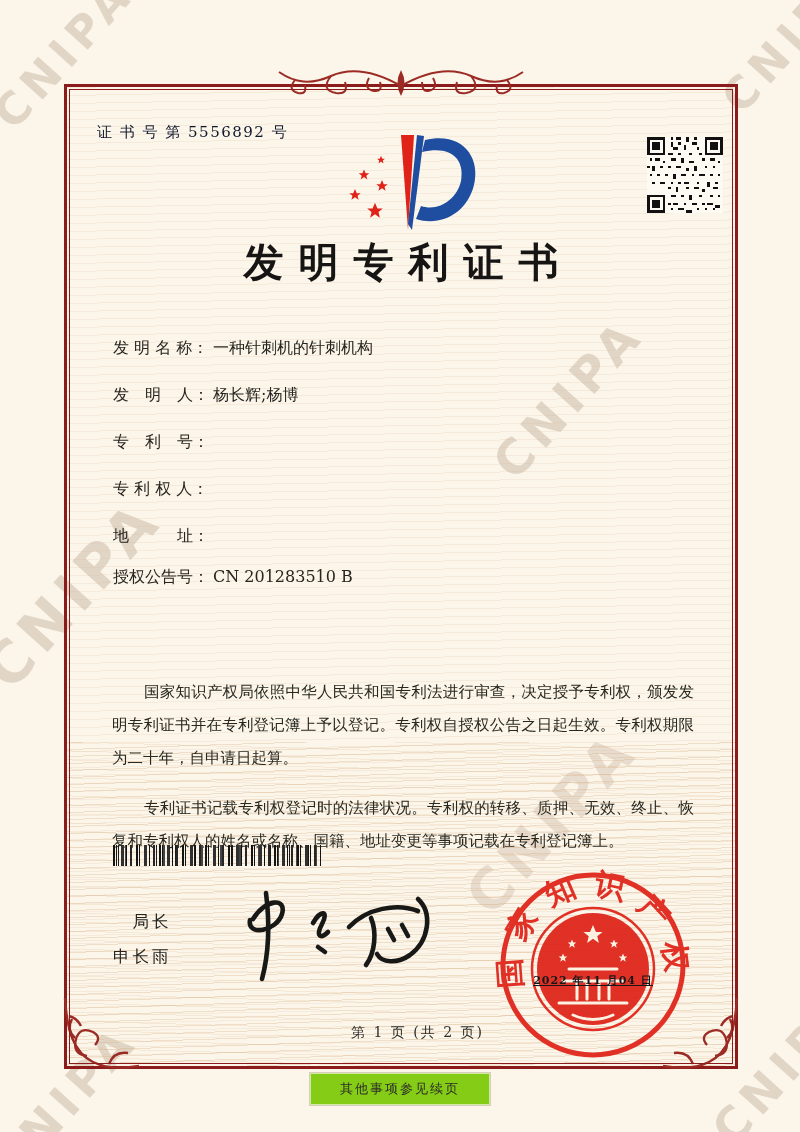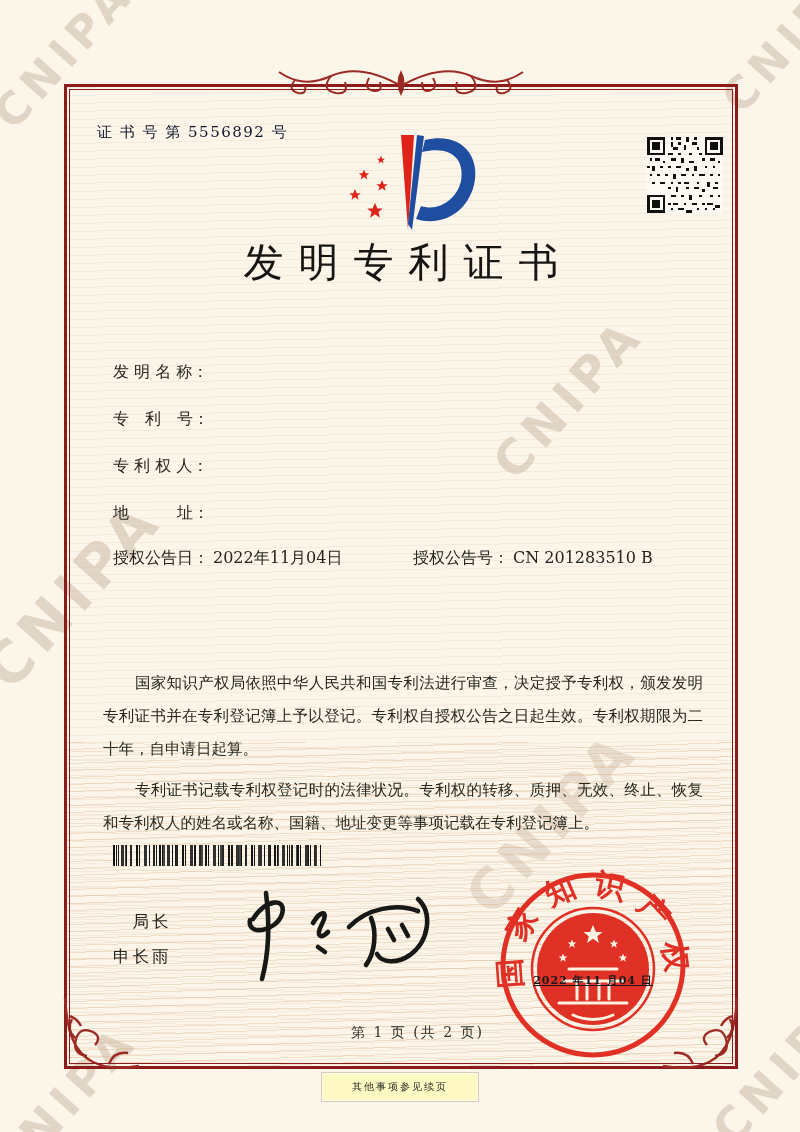--- a/index.html
+++ b/index.html
@@ -45,35 +45,35 @@
   .ornament-top{position:absolute;left:50%;top:-2px;transform:translate(-50%,-50%);}
   .flourish{position:absolute;bottom:-8px;}
   .flourish.bl{left:-10px;}
   .flourish.br{right:-10px;transform:scaleX(-1);}
   
   .cert-no{position:absolute;left:30px;top:36px;font-size:15px;letter-spacing:1.5px;color:#0f172a;}
   .logo{position:absolute;left:266px;top:42px;}
   .qr{position:absolute;left:580px;top:50px;width:76px;height:76px;}
   .title{
     position:absolute;left:0;right:0;top:148px;text-align:center;
-    font-size:40px;font-weight:normal;letter-spacing:15px;text-indent:15px;color:#161513;
+    font-size:40px;font-weight:bold;letter-spacing:15px;text-indent:15px;color:#161513;
   }
   
   .fields{position:absolute;left:46px;top:250px;width:586px;font-size:16px;color:#26251f;}
-  .frow{display:flex;align-items:flex-start;line-height:21px;margin-bottom:26px;margin-top:24px;}
+  .frow{display:flex;align-items:flex-start;line-height:21px;margin-bottom:26px;}
   .flabel{flex:0 0 100px;white-space:nowrap;}
   .fvalue{flex:1 1 auto;}
   .frow.address .fvalue{max-width:400px;line-height:26px;}
   .frow.address{margin-bottom:20px;}
   .frow.grant .pair1{flex:0 0 300px;display:flex;}
   .frow.grant .pair2{display:flex;}
   
   .body-text{position:absolute;left:28px;top:572px;width:616px;font-size:15.5px;line-height:33px;
     text-align:justify;color:#29281f;}
-  .body-text p{margin:8px;text-indent:32px;}
+  .body-text p{margin:17px;text-indent:32px;}
   
   .barcode{
     position:absolute;left:46px;top:758px;width:208px;height:21px;
     background:
       repeating-linear-gradient(90deg,#141414 0 2px,rgba(0,0,0,0) 2px 3px,#141414 3px 4px,rgba(0,0,0,0) 4px 8px,#303030 8px 11px,rgba(0,0,0,0) 11px 13px,#101010 13px 14px,rgba(0,0,0,0) 14px 17px,#262626 17px 19px,rgba(0,0,0,0) 19px 23px),
       repeating-linear-gradient(90deg,rgba(0,0,0,0) 0 5px,#1a1a1a 5px 6px,rgba(0,0,0,0) 6px 12px,#444 12px 14px,rgba(0,0,0,0) 14px 19px);
   }
   
   .director{position:absolute;left:46px;top:824px;font-size:16.5px;letter-spacing:3px;color:#24231f;text-align:right;}
   .director div{margin-bottom:13px;}
@@ -82,22 +82,22 @@
   .seal{position:absolute;left:428px;top:780px;width:196px;height:196px;opacity:.93;}
   .seal-date{
     position:absolute;left:428px;top:886px;width:196px;text-align:center;
     font-size:11px;font-weight:bold;letter-spacing:1px;color:#17171a;z-index:5;text-decoration:underline;
   }
   
   .page-footer{position:absolute;left:0;right:0;bottom:24px;text-align:center;font-size:14px;
     letter-spacing:2px;color:#2c2b26;padding-left:33px;}
   .cont-box{
     position:absolute;left:50%;top:1072px;transform:translateX(-50%);
-    background:#fef9c3;border:1px solid #d8cdbb;padding:7px 30px;
-    font-size:10px;letter-spacing:2px;color:#2c2b26;box-shadow:0 0 0 1px rgba(255,255,255,.6) inset;
+    background:#84cc16;border:1px solid #d8cdbb;padding:7px 30px;
+    font-size:13px;letter-spacing:2px;color:#2c2b26;box-shadow:0 0 0 1px rgba(255,255,255,.6) inset;
   }
 </style>
 </head>
 <body>
 
 <div>
 
   <div class="wm wm1">CNIPA</div>
   <div class="wm wm2">CNIPA</div>
   <div class="wm wm3">CNIPA</div>
@@ -183,35 +183,36 @@
           <rect x="2" y="24" width="3" height="3"></rect>
         <path d="M9,0h1v1h-1z M11,0h2v1h-2z M15,0h1v2h-1z M18,0h1v1h-1z M9,2h1v2h-1z M12,2h1v1h-1z M17,2h2v1h-2z M10,4h2v1h-2z M14,3h1v2h-1z M19,4h1v1h-1z M8,6h2v1h-2z M12,6h1v1h-1z M16,6h1v1h-1z M20,6h1v1h-1z M1,8h1v1h-1z M3,8h2v1h-2z M6,9h1v1h-1z M9,8h2v1h-2z M13,8h1v2h-1z M16,9h2v1h-2z M21,8h1v1h-1z M24,8h2v1h-2z M27,9h1v1h-1z M0,11h1v1h-1z M2,11h1v2h-1z M5,11h1v1h-1z M8,11h1v1h-1z M11,11h2v1h-2z M15,12h1v1h-1z M18,11h1v2h-1z M22,11h1v1h-1z M25,11h1v1h-1z M1,14h1v1h-1z M4,14h1v1h-1z M7,14h1v1h-1z M10,14h1v2h-1z M13,14h2v1h-2z M17,14h1v1h-1z M20,14h2v1h-2z M24,14h1v1h-1z M27,14h1v1h-1z M2,17h1v1h-1z M5,17h2v1h-2z M9,17h1v1h-1z M12,17h1v1h-1z M14,17h2v1h-2z M19,17h1v1h-1z M23,17h1v2h-1z M26,17h1v1h-1z M8,19h1v1h-1z M11,19h1v2h-1z M15,19h1v1h-1z M18,19h2v1h-2z M21,20h1v1h-1z M25,19h2v1h-2z M9,22h2v1h-2z M13,22h1v1h-1z M16,22h1v2h-1z M20,22h1v1h-1z M24,22h1v1h-1z M27,22h1v1h-1z M8,25h1v1h-1z M10,25h2v1h-2z M14,25h1v1h-1z M17,25h2v1h-2z M21,25h1v1h-1z M23,25h2v1h-2z M26,26h2v1h-2z M9,27h1v1h-1z M12,27h2v1h-2z M15,28h2v1h-2z M19,27h1v1h-1z M22,27h1v1h-1z M25,27h1v1h-1z"></path>
       </g>
     </svg>
 
     <div class="title">发明专利证书</div>
 
     <div class="fields">
       <div class="frow">
         <span class="flabel">发 明 名 称：</span>
+        <span class="fvalue">一种针刺机的针刺机构</span>
+      </div>
+      <div class="frow">
+        <span class="flabel">发　明　人：</span>
+        <span class="fvalue">杨长辉;杨博</span>
       </div>
       <div class="frow">
         <span class="flabel">专　利　号：</span>
       </div>
       <div class="frow">
         <span class="flabel">专 利 权 人：</span>
       </div>
       <div class="frow address">
         <span class="flabel">地　　　址：</span>
       </div>
       <div class="frow grant">
-        <span class="pair1">
-          <span class="flabel">授权公告日：</span>
-          <span class="fvalue">2022年11月04日</span>
-        </span>
         <span class="pair2">
           <span class="flabel">授权公告号：</span>
           <span class="fvalue">CN 201283510 B</span>
         </span>
       </div>
     </div>
 
     <div class="body-text">
       <p>国家知识产权局依照中华人民共和国专利法进行审查，决定授予专利权，颁发发明专利证书并在专利登记簿上予以登记。专利权自授权公告之日起生效。专利权期限为二十年，自申请日起算。</p>
       <p>专利证书记载专利权登记时的法律状况。专利权的转移、质押、无效、终止、恢复和专利权人的姓名或名称、国籍、地址变更等事项记载在专利登记簿上。</p>

